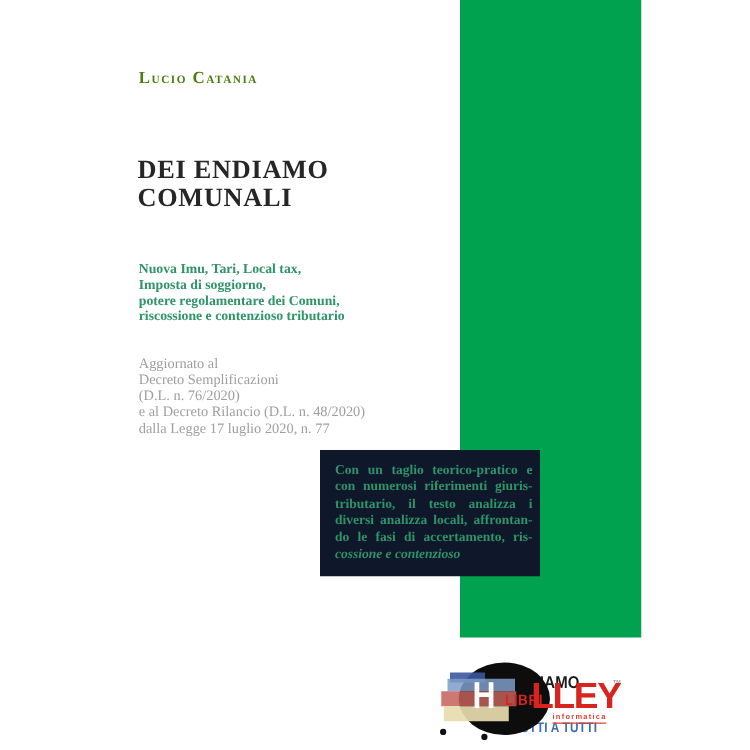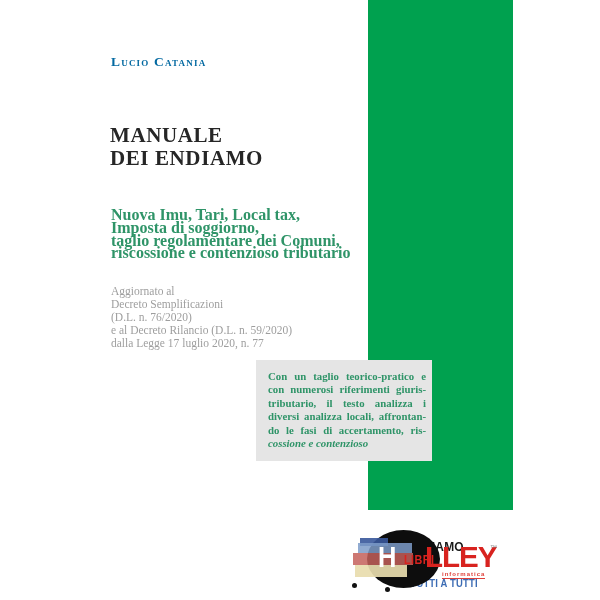--- a/index.html
+++ b/index.html
@@ -8,38 +8,38 @@
     font-family:"Liberation Serif", serif;
   }
   .page{position:absolute;inset:0;background:#ffffff;}
   .band{
     position:absolute;left:368px;top:0;width:145px;height:510px;
     background:#00a14f;
   }
   .author{
     position:absolute;left:111px;top:54px;
     font-size:13.5px;font-weight:bold;font-variant:small-caps;
-    letter-spacing:1.2px;color:#0369a1;white-space:pre-line;
+    letter-spacing:1.2px;color:#4d7c0f;white-space:pre-line;
   }
   .title{
     position:absolute;left:110px;top:124px;margin:0;
     font-size:21px;line-height:23px;font-weight:bold;letter-spacing:0.6px;
     color:#262626;
   }
   .subtitle{
     position:absolute;left:111px;top:209px;
-    font-size:16px;line-height:12.8px;font-weight:bold;color:#2f9468;
+    font-size:11px;line-height:12.8px;font-weight:bold;color:#2f9468;
   }
   .edition{
     position:absolute;left:111px;top:285px;
     font-size:11.5px;line-height:13px;font-weight:normal;color:#9e9e9e;
   }
   .blurb-box{
     position:absolute;left:256px;top:360px;width:176px;height:101px;
-    background:#e5e5e5;
+    background:#0f172a;
   }
   .blurb{
     position:absolute;left:12px;top:10px;width:158px;
     font-size:10.8px;line-height:13.4px;font-weight:bold;color:#2f9468;
   }
   .blurb div{text-align:justify;text-align-last:justify;}
   .blurb div:last-child{text-align-last:left;font-style:italic;}
 
   
   .logo{position:absolute;left:330px;top:515px;width:210px;height:85px;}
@@ -91,36 +91,36 @@
 </head>
 <body>
 
 <div class="page">
 
   <div class="band"></div>
 
   <div class="author">Lucio Catania</div>
 
   <h1 class="title">
-      <div>MANUALE</div>
       <div>DEI ENDIAMO</div>
+      <div>COMUNALI</div>
     </h1>
 
   <div class="subtitle">
       <div>Nuova Imu, Tari, Local tax,</div>
       <div>Imposta di soggiorno,</div>
-      <div>taglio regolamentare dei Comuni,</div>
+      <div>potere regolamentare dei Comuni,</div>
       <div>riscossione e contenzioso tributario</div>
     </div>
 
   <div class="edition">
       <div>Aggiornato al</div>
       <div>Decreto Semplificazioni</div>
       <div>(D.L. n. 76/2020)</div>
-      <div>e al Decreto Rilancio (D.L. n. 59/2020)</div>
+      <div>e al Decreto Rilancio (D.L. n. 48/2020)</div>
       <div>dalla Legge 17 luglio 2020, n. 77</div>
     </div>
 
   <div class="blurb-box">
     <div class="blurb">
         <div>Con un taglio teorico-pratico e</div>
         <div>con numerosi riferimenti giuris-</div>
         <div>tributario, il testo analizza i</div>
         <div>diversi analizza locali, affrontan-</div>
         <div>do le fasi di accertamento, ris-</div>

